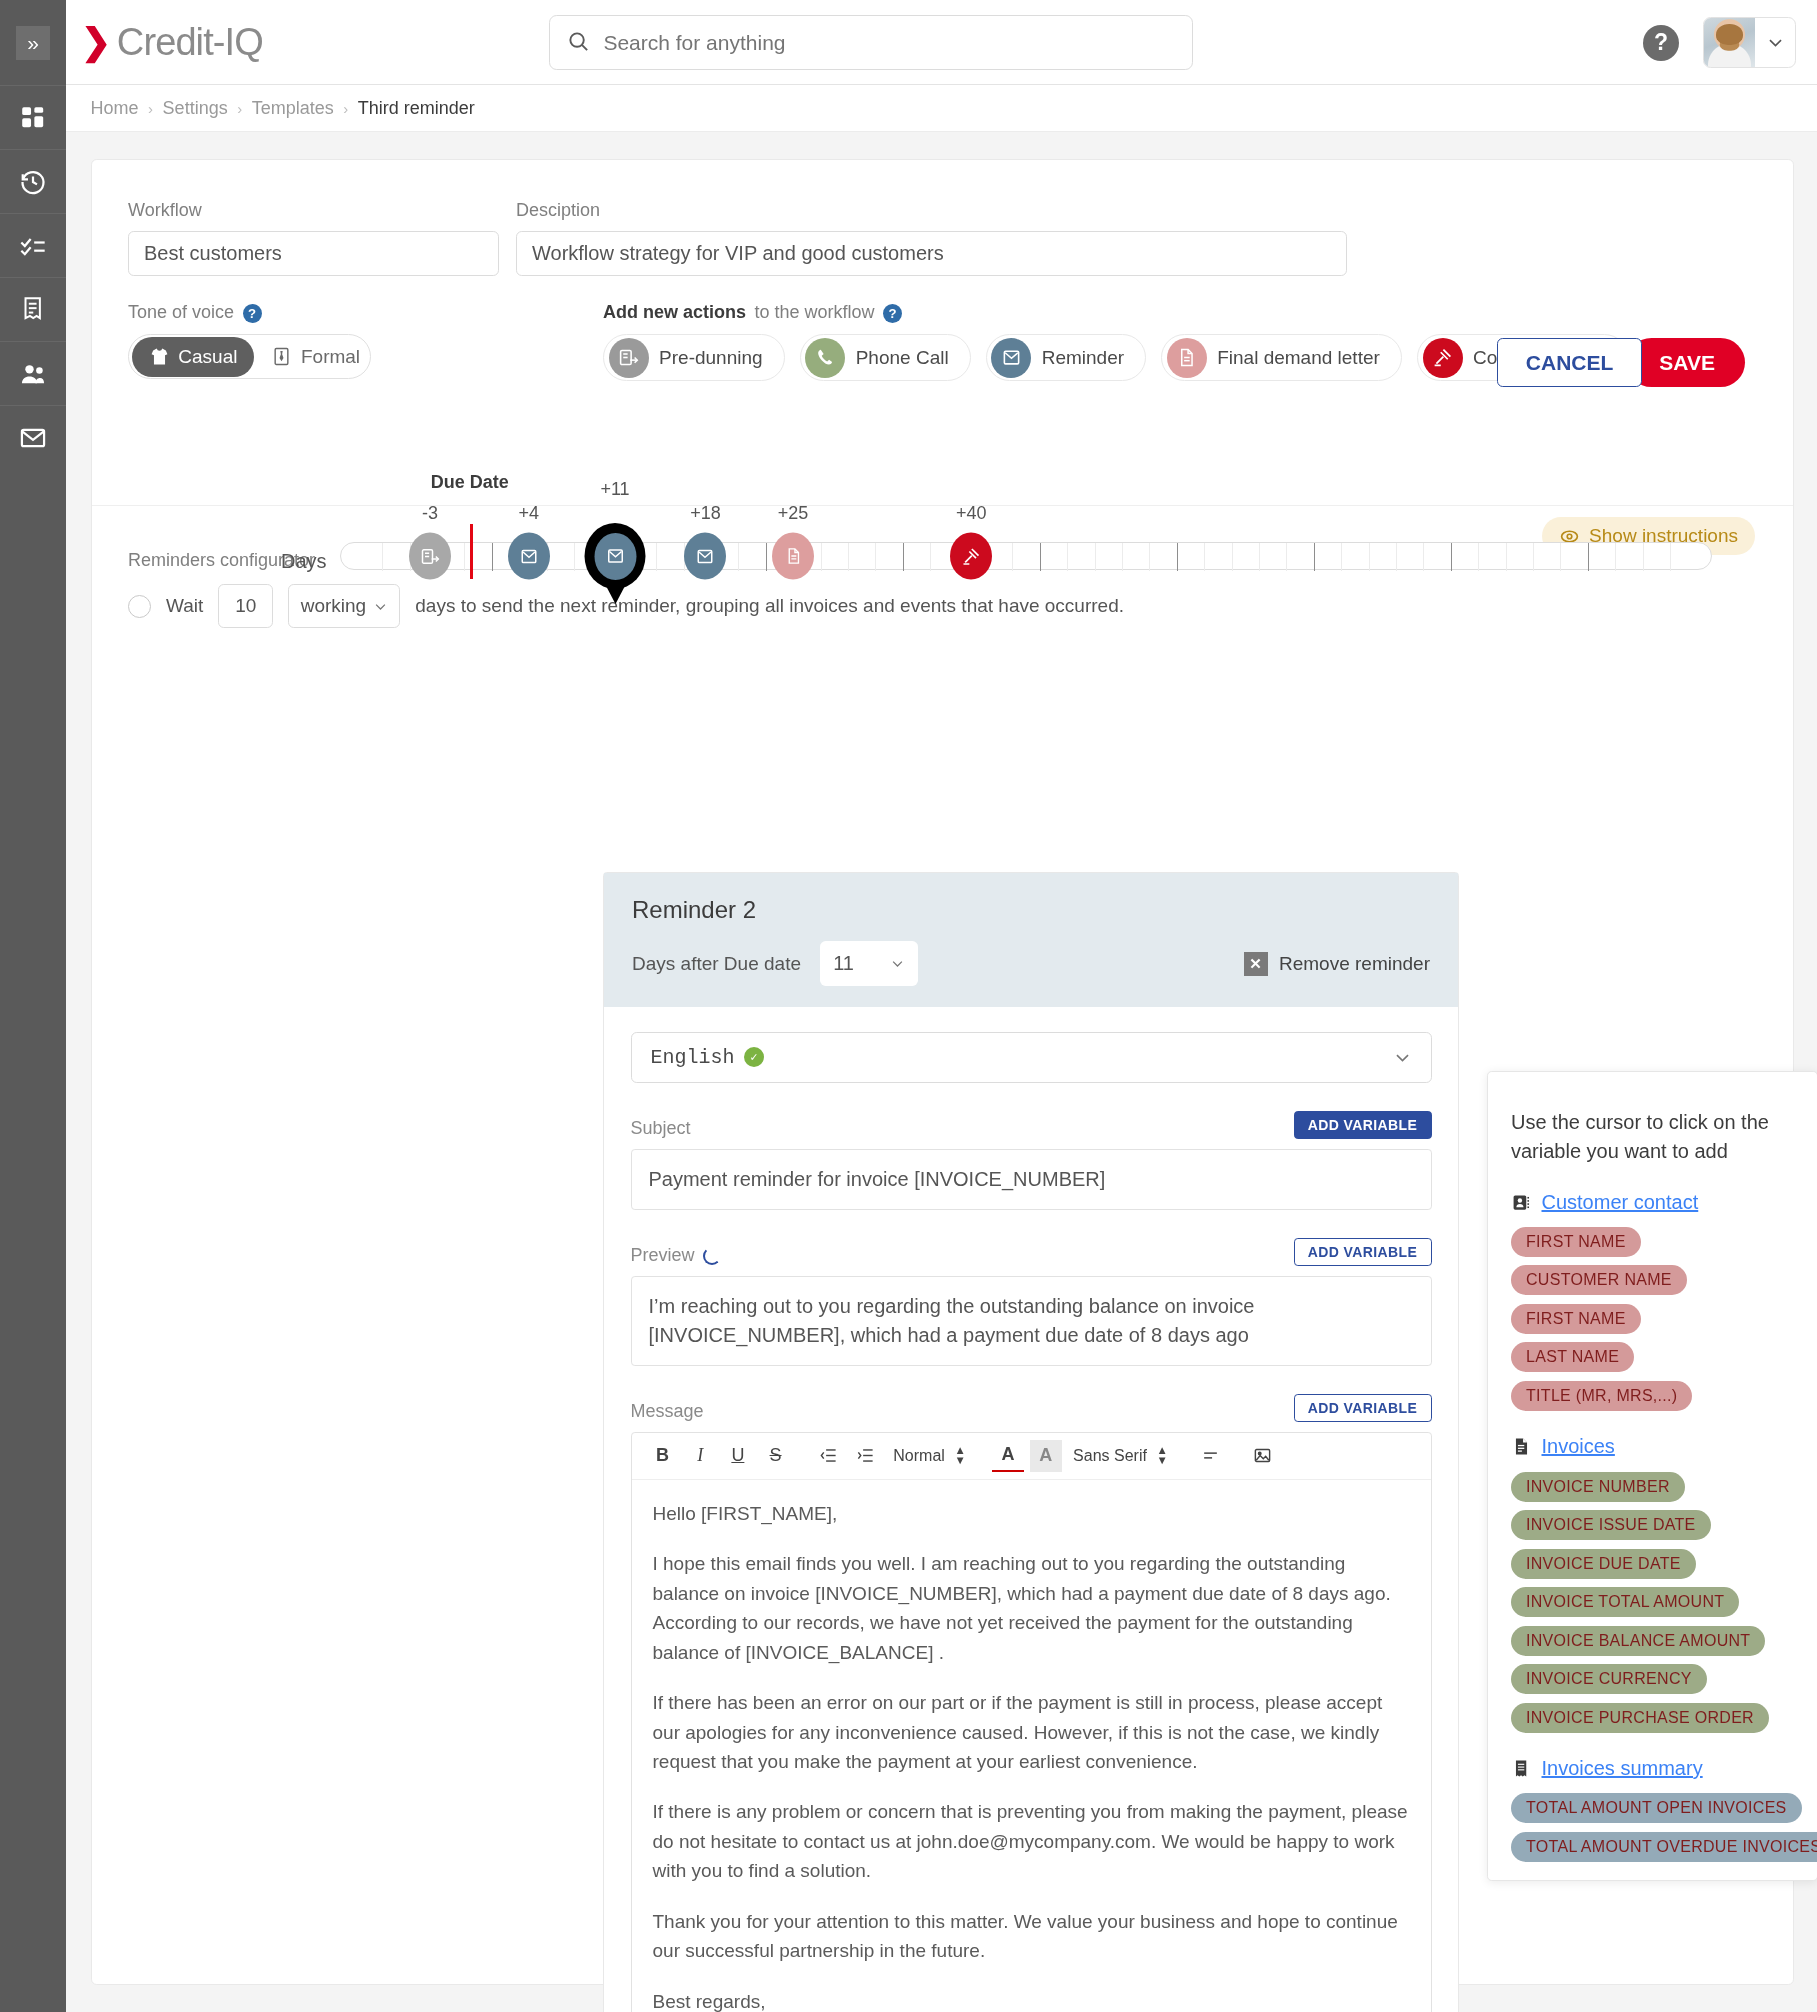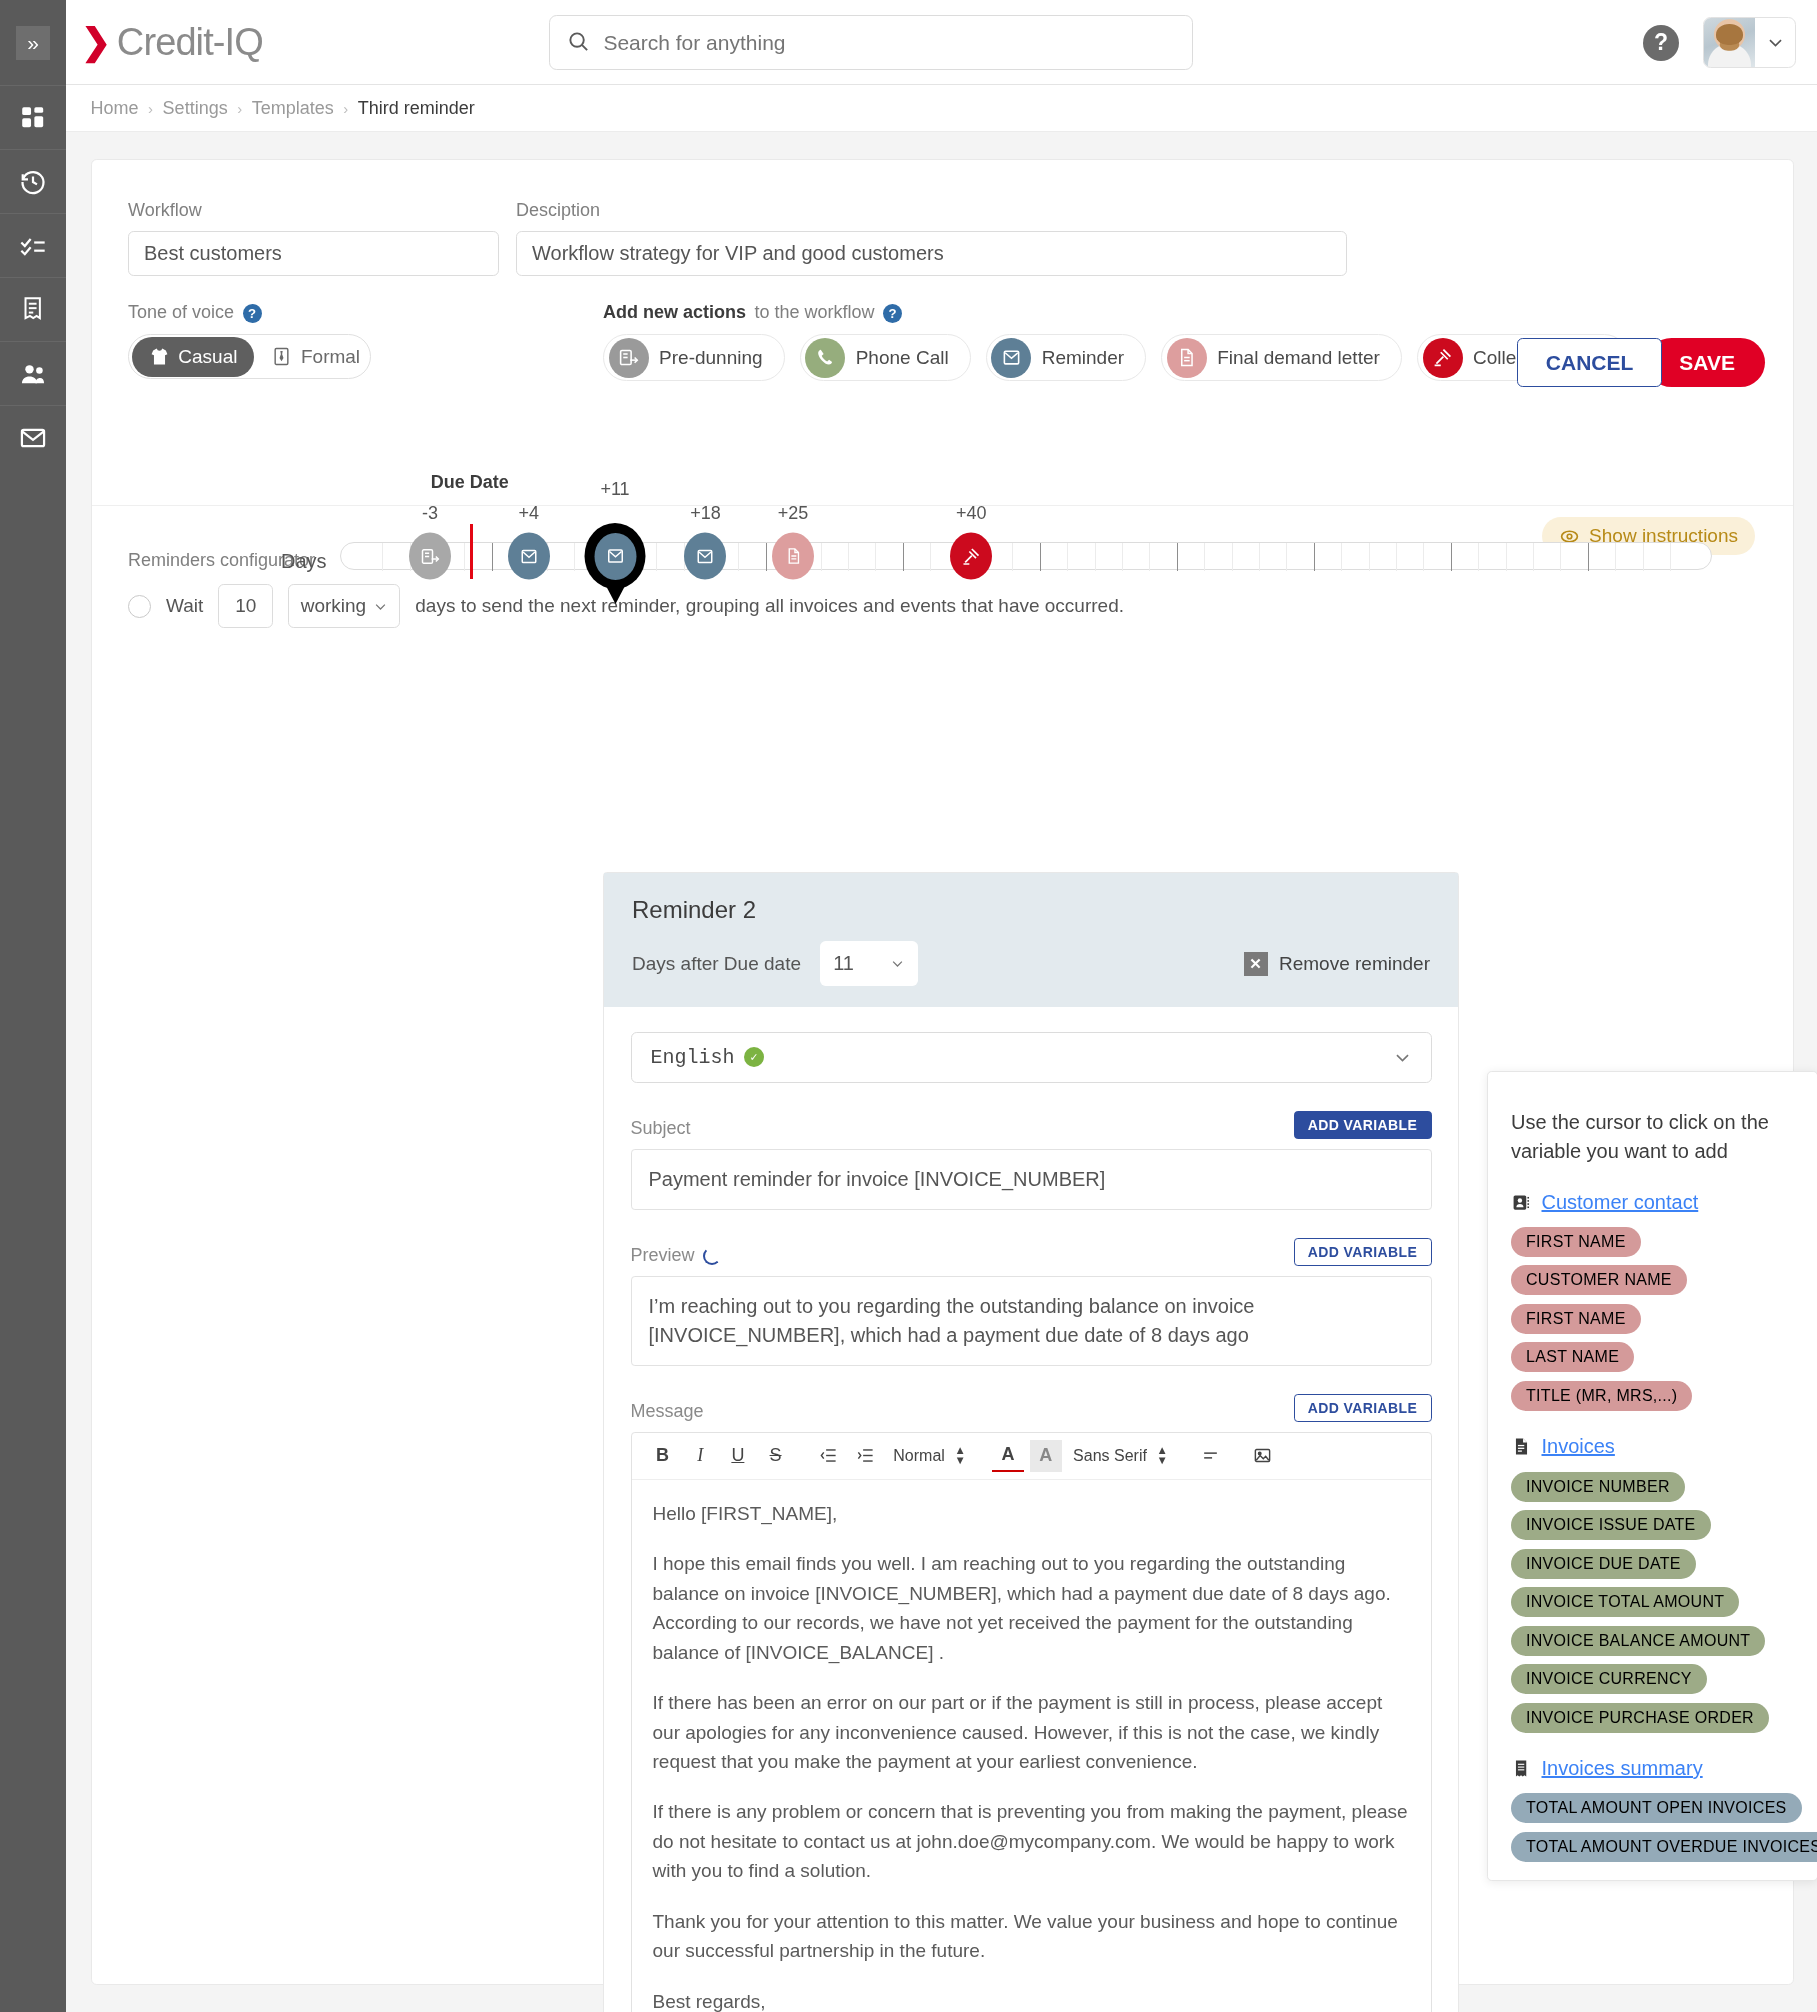--- a/index.html
+++ b/index.html
@@ -102,21 +102,21 @@
     border:0.9px solid #dcdcdc; border-radius:5.7px; background:#fff;
     display:flex; align-items:center; padding:0 15px; font-size:20px; color:#555;
     height:45px;
   }
 
   .wf-wrap { position:absolute; left:36px; top:40px; width:371px; }
   .wf-wrap .txtbox{ margin-top:9.5px; }
   .desc-wrap { position:absolute; left:424px; top:40px; width:831px; }
   .desc-wrap .txtbox{ margin-top:9.5px; }
 
-  .actions-btns { position:absolute; right:28px; top:178px; display:flex; }
+  .actions-btns { position:absolute; right:48px; top:178px; display:flex; }
   .btn-cancel {
     height:49px; padding:0 28px; border:1.9px solid #2d4d9e; border-radius:5.7px;
     background:#fff; color:#2d4d9e; font-size:21px; font-weight:700;
     display:flex; align-items:center; cursor:pointer; position:relative; z-index:2;
   }
   .btn-save {
     height:49px; padding:0 30px 0 32px; border:0; border-radius:24.6px;
     background:#e00025; color:#fff; font-size:21px; font-weight:700;
     display:flex; align-items:center; cursor:pointer; margin-left:-15px;
   }
@@ -294,21 +294,21 @@
     box-shadow:0 1.9px 9.5px rgba(0,0,0,.08);
     padding:36px 23px 0; overflow:hidden;
   }
   .vp-title { font-size:20px; color:#3c3c3c; line-height:1.45; }
   .vp-group { margin-top:24.6px; display:flex; align-items:center; gap:9.5px;
     font-size:20px; color:#3b82f6;text-decoration:underline; }
   .vp-ico { width:21px; height:21px; display:flex; align-items:center; justify-content:center; }
   .vp-tags { margin-top:13.2px; display:flex; flex-direction:column; gap:8.5px; align-items:flex-start; }
   .vtag {
     height:30px; border-radius:15px; padding:0 15px; display:flex; align-items:center;
-    color:#000000; font-size:16px; letter-spacing:0.3px; cursor:pointer; white-space:nowrap;
+    color:#7f1d1d; font-size:16px; letter-spacing:0.3px; cursor:pointer; white-space:nowrap;
   }
 </style>
 </head>
 <body>
 
 <div class="rail">
   <div class="rail-top">
     <div class="rail-expand">»</div>
   </div>
   <div class="rail-item">

